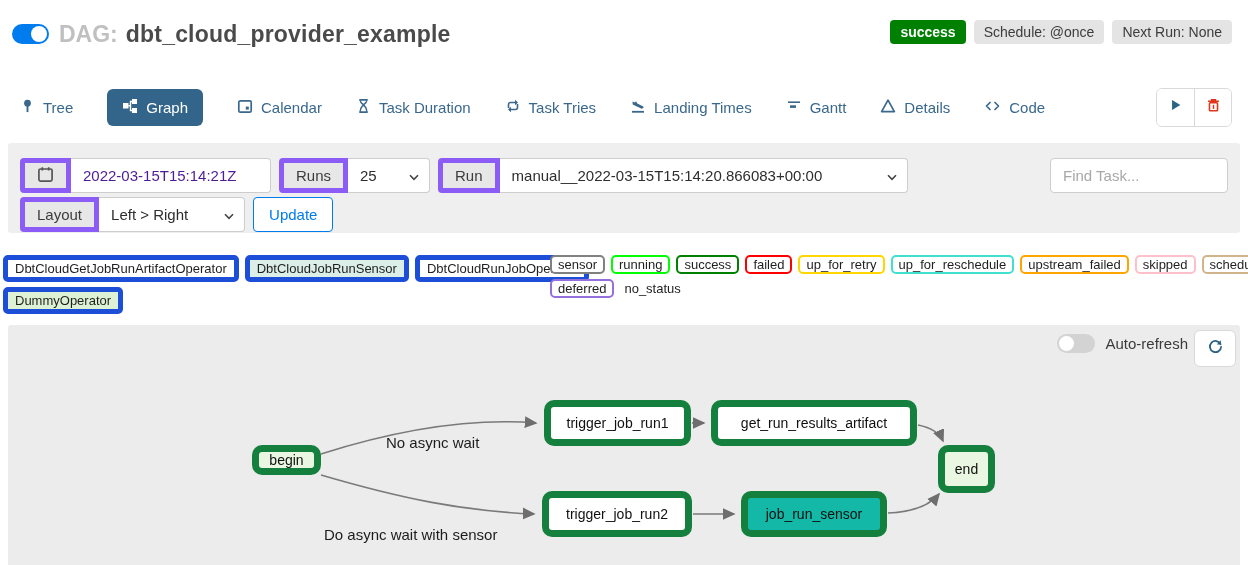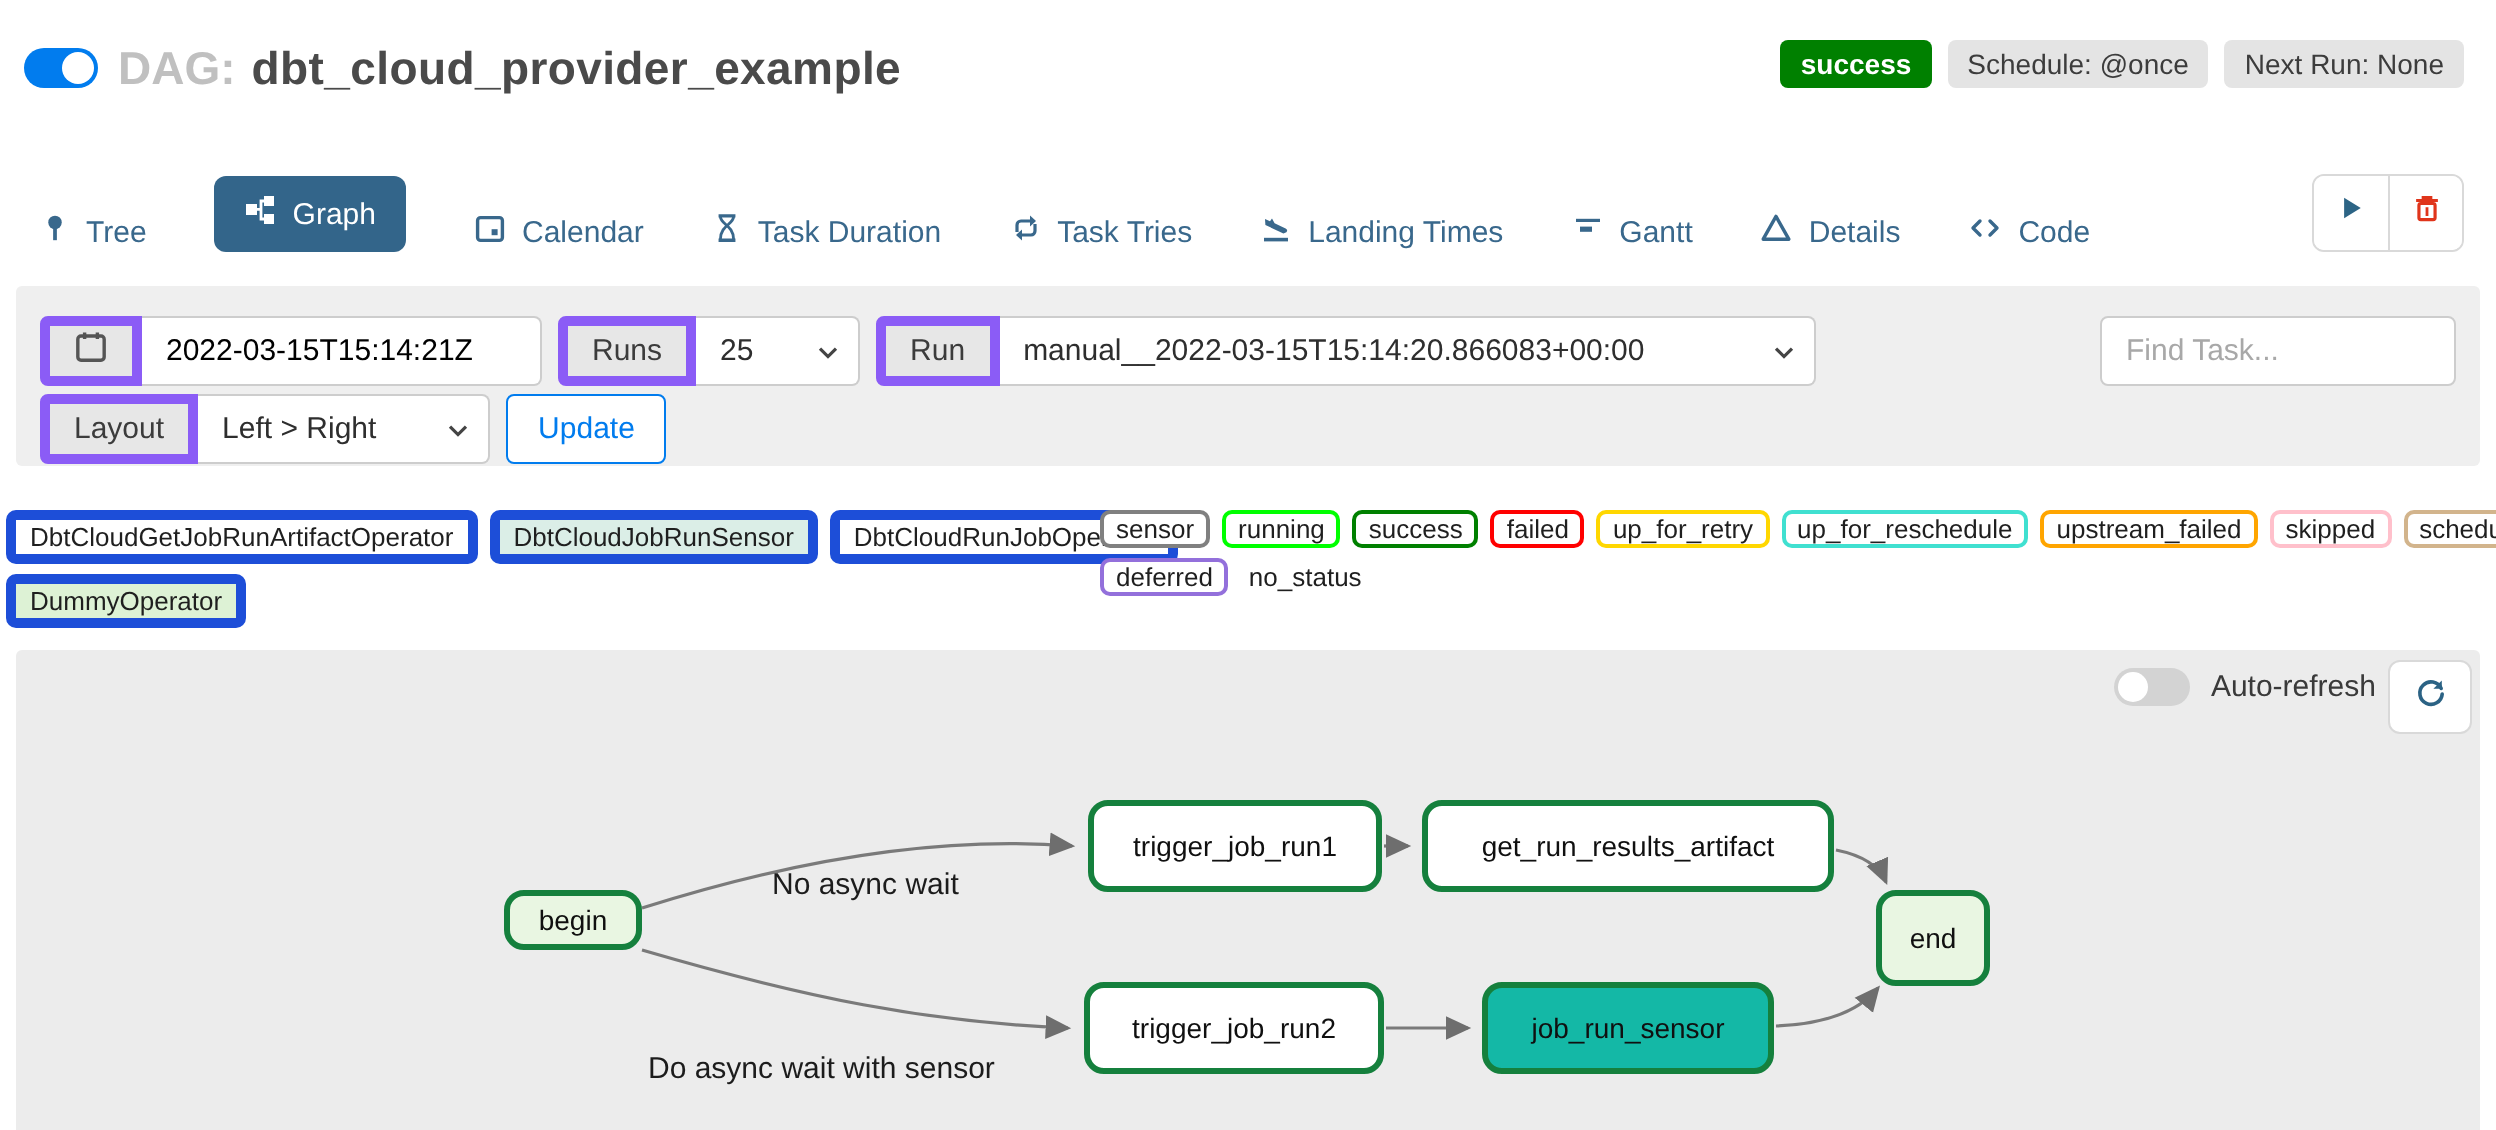--- a/index.html
+++ b/index.html
@@ -10,36 +10,36 @@
   .header { display:flex; align-items:center; padding:20px 16px 0 12px; height:48px; }
   .dag-toggle { width:37px; height:20px; border-radius:10px; background:#017cee; position:relative; flex:none; cursor:pointer; }
   .dag-toggle::after { content:''; position:absolute; right:2px; top:2px; width:16px; height:16px; border-radius:50%; background:#fff; }
   .dag-prefix { color:#c0c0c0; font-size:23px; font-weight:600; margin:0 8px 0 10px; }
   .dag-name { color:#4a4a4a; font-size:23px; font-weight:700; letter-spacing:.2px; }
   .header-badges { margin-left:auto; display:flex; gap:8px; align-self:flex-start; }
   .hbadge { font-size:14px; padding:4px 10px; border-radius:4px; background:#e4e4e4; color:#3c3c3c; white-space:nowrap; }
   .hbadge.success { background:#008000; color:#fff; font-weight:600; }
 
   
-  .tabs { display:flex; align-items:flex-end; margin:40px 16px 0 20px; height:38px; gap:34px; }
+  .tabs { display:flex; align-items:center; margin:40px 16px 0 20px; height:38px; gap:34px; }
   .tab { display:flex; align-items:center; gap:8px; font-size:15px; color:#39688c; font-weight:500; cursor:pointer; white-space:nowrap; }
   .tab svg { flex:none; }
   .tab.active { background:#33658a; color:#fff; padding:9px 15px; border-radius:6px; }
   .tab-actions { margin-left:auto; display:flex; border:1px solid #d9d9d9; border-radius:6px; overflow:hidden; background:#fff; }
   .action-btn { width:37px; height:37px; display:flex; align-items:center; justify-content:center; cursor:pointer; background:#fff; }
   .action-btn + .action-btn { border-left:1px solid #d9d9d9; }
 
   
   .filter-panel { margin:17px 8px 0; background:#efefef; border-radius:3px; padding:15px 12px 14px; height:90px; }
   .f-row { display:flex; align-items:center; }
   .f-row + .f-row { margin-top:-1px; }
   .igroup { display:flex; align-items:stretch; height:35px; margin-right:8px; }
   .addon { background:#e7e7e7; border:5px solid #8b5cf6; display:flex; align-items:center; padding:0 12px; font-size:15px; color:#3c3c3c; border-radius:4px 0 0 4px; }
   .selectbox { background:#fff; border:1px solid #cdcdcd; border-left:none; display:flex; align-items:center; justify-content:space-between; padding:0 10px 0 12px; font-size:15px; color:#2e2e2e; border-radius:0 4px 4px 0; cursor:pointer; gap:10px; }
-  .date-input { width:200px; border:1px solid #cdcdcd; border-left:none; border-radius:0 4px 4px 0; padding:0 12px; font-size:15px; color:#000000; font-family:"Liberation Sans",sans-serif; }
+  .date-input { width:200px; border:1px solid #cdcdcd; border-left:none; border-radius:0 4px 4px 0; padding:0 12px; font-size:15px; color:#4c1d95; font-family:"Liberation Sans",sans-serif; }
   .find-input { margin-left:auto; width:178px; height:35px; border:1px solid #cdcdcd; border-radius:4px; background:#fff; padding:0 12px; font-size:15px; font-family:"Liberation Sans",sans-serif; color:#2e2e2e; }
   .find-input::placeholder { color:#a8a8a8; }
   .update-btn { height:35px; padding:0 15px; background:#fff; border:1px solid #017cee; color:#017cee; font-size:15px; border-radius:4px; cursor:pointer; font-family:"Liberation Sans",sans-serif; }
 
   
   .legend { display:flex; margin:22px 3px 0; font-size:13px; }
   .legend-col { display:flex; flex-direction:column; gap:5px; }
   .legend-line { display:flex; gap:6px; align-items:center; }
   .legend-ops { width:547px; }
   .op-badge { border:5px solid #1d4ed8; border-radius:5px; padding:1px 7px; color:#1f1f1f; white-space:nowrap; cursor:pointer; }
@@ -48,21 +48,21 @@
 
   
   .graph-panel { position:relative; margin:11px 8px 0; background:#ececec; border-radius:3px; height:250px; }
   .autorefresh { position:absolute; top:9px; right:52px; display:flex; align-items:center; gap:10px; }
   .ar-toggle { width:38px; height:19px; border-radius:10px; background:#d3d3d3; position:relative; cursor:pointer; }
   .ar-toggle::after { content:''; position:absolute; left:2px; top:2px; width:15px; height:15px; border-radius:50%; background:#fff; }
   .ar-label { font-size:15px; color:#3a3a3a; }
   .refresh-btn { position:absolute; top:5px; right:4px; width:42px; height:37px; background:#fff; border:1px solid #d9d9d9; border-radius:6px; display:flex; align-items:center; justify-content:center; cursor:pointer; }
 
   .edges { position:absolute; left:0; top:0; }
-  .node { position:absolute; border:3px solid #15803d; border-radius:10px; background:#fff; display:flex; align-items:center; justify-content:center; font-size:14px; color:#101010; cursor:pointer; }
+  .node { position:absolute; border:7px solid #15803d; border-radius:10px; background:#fff; display:flex; align-items:center; justify-content:center; font-size:14px; color:#101010; cursor:pointer; }
   .node.dummy { background:#e9f6e2; }
   .node.sensor { background:#14b8a6; }
   .edge-label { position:absolute; font-size:15px; color:#1c1c1c; white-space:nowrap; }
 </style>
 </head>
 <body>
 
 <div class="header">
   <div class="dag-toggle"></div>
   <span class="dag-prefix">DAG:</span>

